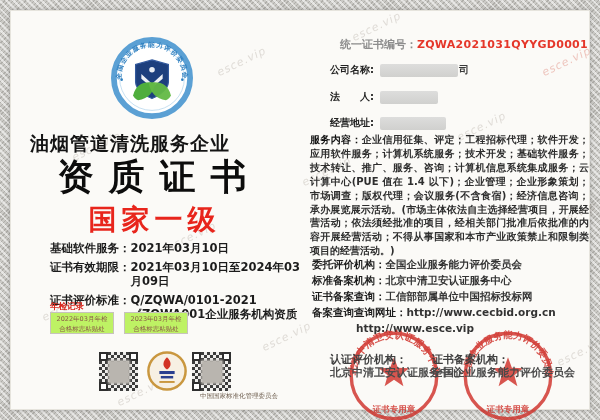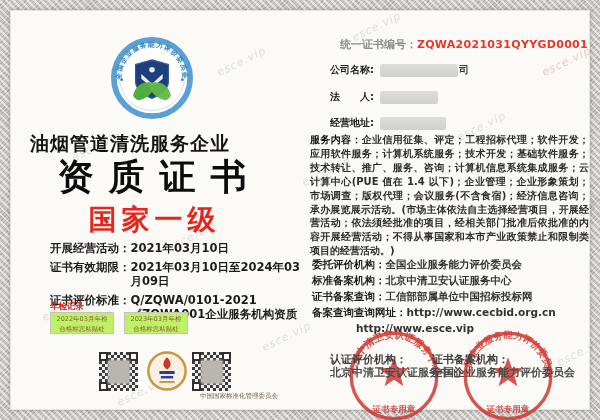--- a/index.html
+++ b/index.html
@@ -118,21 +118,21 @@
       <path d="M73,71 Q68,52 46,56 Q49,74 67,77 Q72,75 73,71 Z" fill="#63b944" opacity="0.95"></path>
     </svg>
   </div>
 
   <div class="industry">油烟管道清洗服务企业</div>
   <div class="cert-title">资质证书</div>
   <div class="grade">国家一级</div>
 
   <div class="info">
     <div class="info-row">
-      <span class="info-label">开展经营活动：</span>
+      <span class="info-label">基础软件服务：</span>
       <span class="info-value">2021年03月10日</span>
     </div>
     <div class="info-row">
       <span class="info-label">证书有效期限：</span>
       <span class="info-value">2021年03月10日至2024年03月09日</span>
     </div>
     <div class="info-row">
       <span class="info-label">证书评价标准：</span>
       <span class="info-value">Q/ZQWA/0101-2021《ZQWA001企业服务机构资质评价标准》</span>
     </div>

